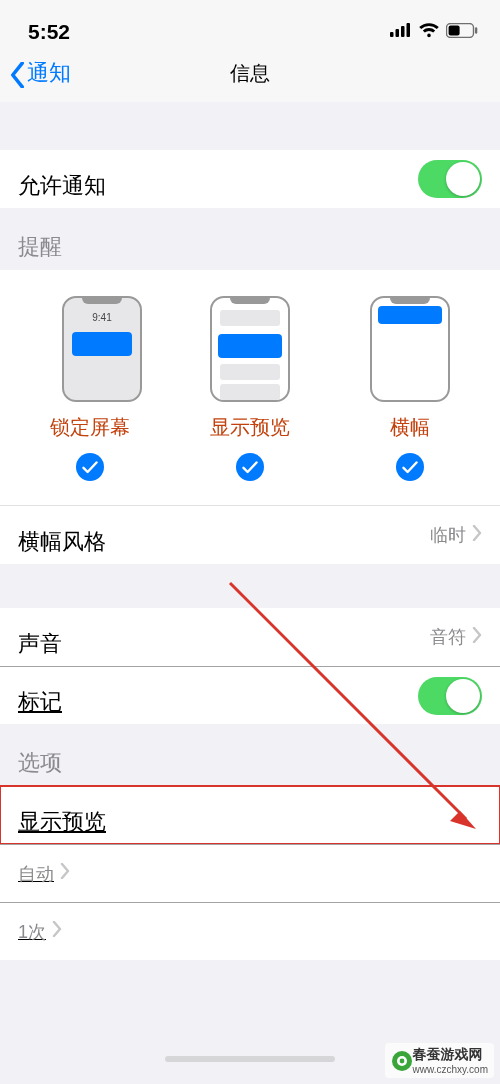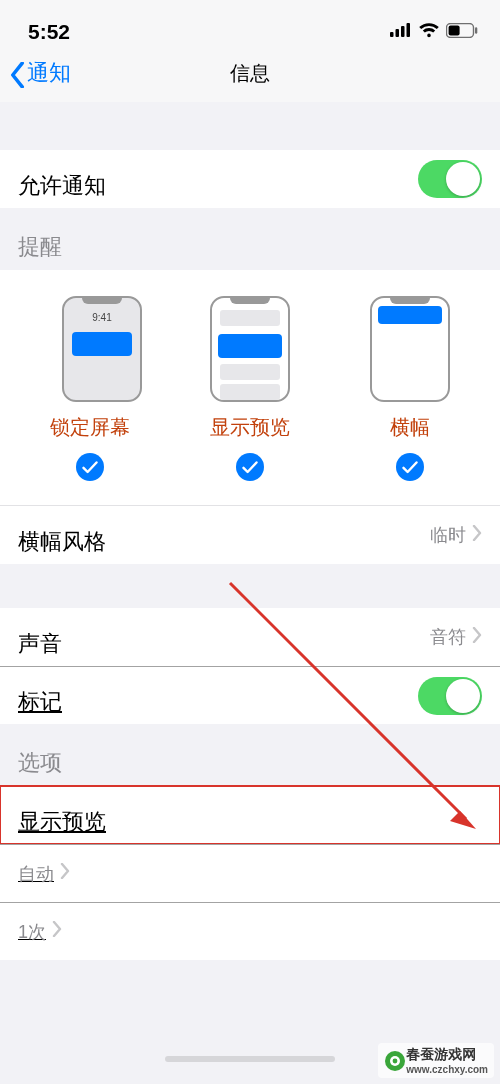--- a/index.html
+++ b/index.html
@@ -296,15 +296,15 @@
 </svg>
 
 <div class="watermark">
   <svg width="22" height="22" viewBox="0 0 22 22">
       <circle cx="11" cy="11" r="10" fill="#3aa63a"></circle>
       <circle cx="11" cy="11" r="5" fill="#fff"></circle>
       <circle cx="11" cy="11" r="2.4" fill="#3aa63a"></circle>
     </svg>
   <div>
     <div>春蚕游戏网</div>
-    <div style="font-size:10px;color:#555;font-weight:700">www.czchxy.com</div>
+    <div style="font-size:10px;color:#555;font-weight:400">www.czchxy.com</div>
   </div>
 </div>
 
 </body></html>

